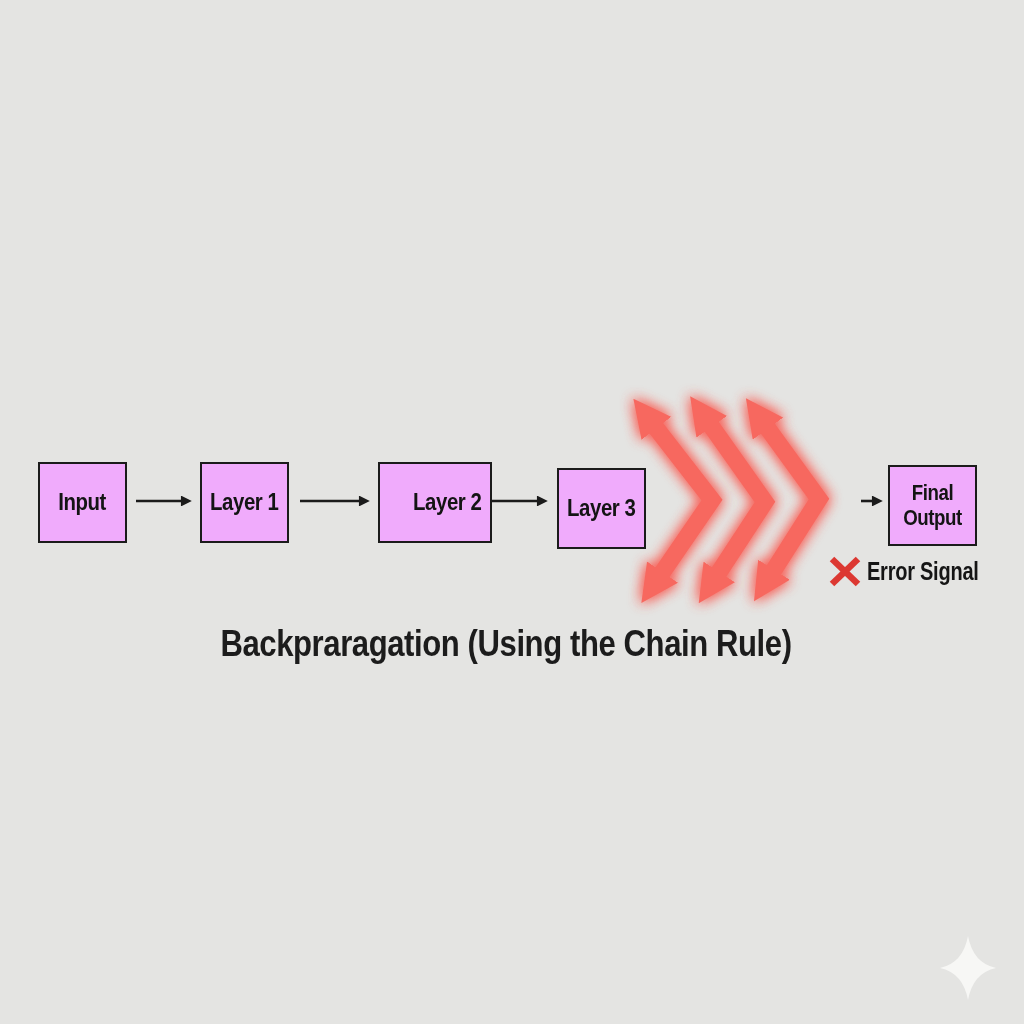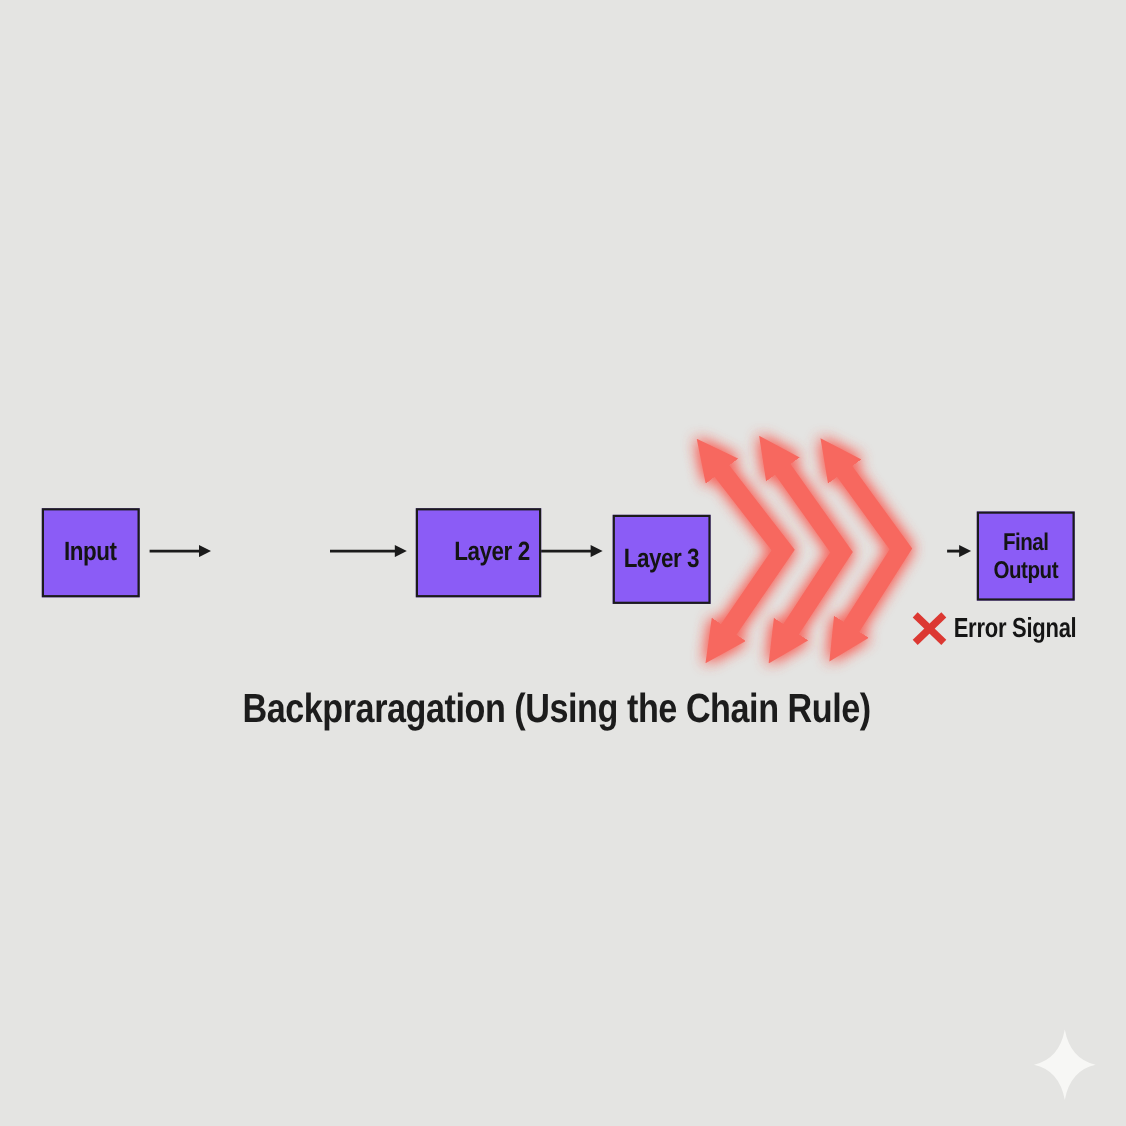--- a/index.html
+++ b/index.html
@@ -17,21 +17,21 @@
     position: absolute;
     left: 0; top: 0;
     width: 1024px; height: 1024px;
   }
 
   .node {
     position: absolute;
     width: 85px;
     height: 77px;
     border: 2px solid #1b1b1b;
-    background: #8b5cf6;
+    background: #f0abfc;
     display: flex;
     align-items: center;
     justify-content: center;
     color: #141414;
     text-align: center;
   }
   .node .node-label {
     font-weight: bold;
     font-size: 24px;
     line-height: 1.12;
@@ -116,20 +116,23 @@
       <line x1="832" y1="559" x2="858" y2="584"></line>
       <line x1="858" y1="559" x2="832" y2="584"></line>
     </g>
 
     <path d="M968,936 Q973,963 996,968 Q973,973 968,1000 Q963,973 940,968 Q963,963 968,936 Z" fill="#f7f7f5"></path>
   </svg>
 
   <div class="node node-input">
     <span class="node-label">Input</span>
   </div>
+  <div class="node node-layer1">
+    <span class="node-label">Layer 1</span>
+  </div>
   <div class="node node-layer2">
     <span class="node-label">Layer 2</span>
   </div>
   <div class="node node-layer3">
     <span class="node-label">Layer 3</span>
   </div>
   <div class="node node-final final">
     <span class="node-label">Final Output</span>
   </div>
 

